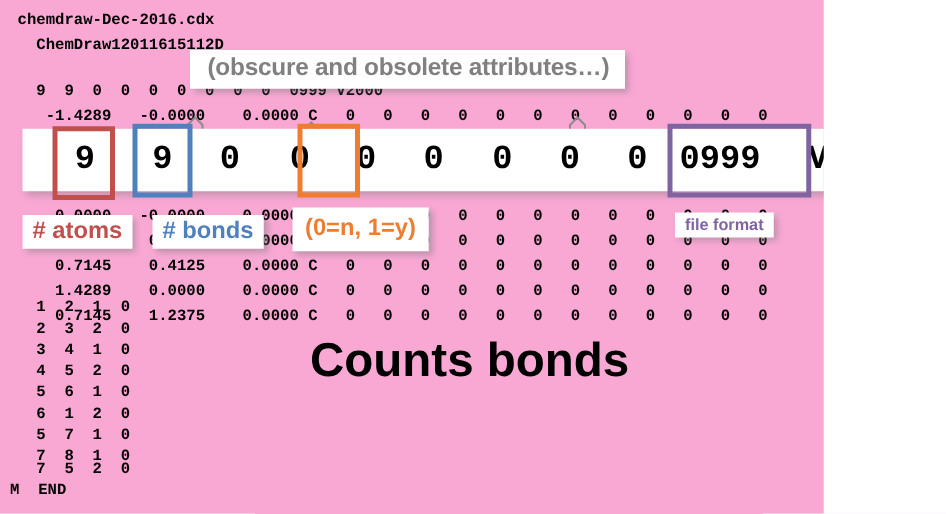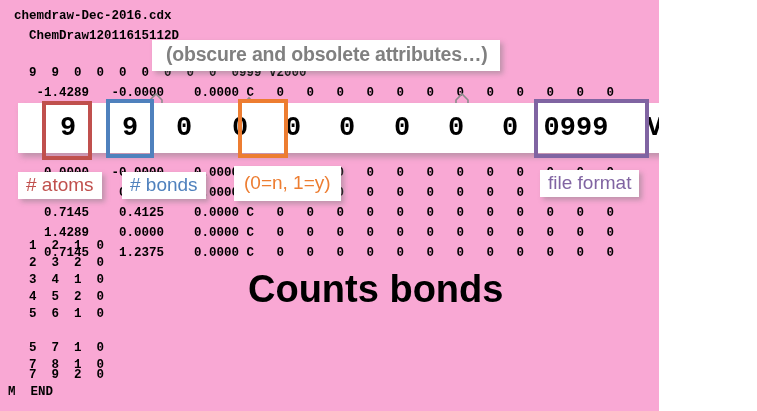--- a/index.html
+++ b/index.html
@@ -97,29 +97,29 @@
   .hl-box {
     position: absolute;
     box-sizing: border-box;
     background: transparent;
   }
 
   
   .ann-label {
     position: absolute;
     background: #ffffff;
-    font-weight: normal;
+    font-weight: bold;
     white-space: nowrap;
     box-shadow: 3px 3px 5px rgba(120,120,120,0.45);
     padding: 2px 8px 3px 8px;
   }
   .ann-atoms  { font-size: 19px; }
   .ann-bonds  { font-size: 19px; }
   .ann-chiral { font-size: 19px; line-height: 25px; }
-  .ann-format { font-size: 19px; }
+  .ann-format { font-size: 13px; }
 
   
   .counts-title {
     position: absolute;
     left: 248px;
     top: 268px;
     font-size: 38px;
     font-weight: bold;
     color: #000000;
     letter-spacing: 0px;
@@ -143,23 +143,24 @@
     <div class="raw-line" style="top:183px;left:14px;">   -0.7145    0.4125    0.0000 C   0   0   0   0   0   0   0   0   0   0   0   0</div>
     <div class="raw-line" style="top:203px;left:14px;">    0.7145    0.4125    0.0000 C   0   0   0   0   0   0   0   0   0   0   0   0</div>
     <div class="raw-line" style="top:223px;left:14px;">    1.4289    0.0000    0.0000 C   0   0   0   0   0   0   0   0   0   0   0   0</div>
     <div class="raw-line" style="top:243px;left:14px;">    0.7145    1.2375    0.0000 C   0   0   0   0   0   0   0   0   0   0   0   0</div>
 
     <div class="raw-line" style="top:236px;left:14px;">  1  2  1  0</div>
     <div class="raw-line" style="top:253px;left:14px;">  2  3  2  0</div>
     <div class="raw-line" style="top:270px;left:14px;">  3  4  1  0</div>
     <div class="raw-line" style="top:287px;left:14px;">  4  5  2  0</div>
     <div class="raw-line" style="top:304px;left:14px;">  5  6  1  0</div>
+    <div class="raw-line" style="top:321px;left:14px;">  6  1  2  0</div>
     <div class="raw-line" style="top:338px;left:14px;">  5  7  1  0</div>
     <div class="raw-line" style="top:355px;left:14px;">  7  8  1  0</div>
-    <div class="raw-line" style="top:365px;left:14px;">  7  9  2  0</div>
+    <div class="raw-line" style="top:365px;left:14px;">  7  5  2  0</div>
     <div class="raw-line" style="top:382px;left:8px;">M  END</div>
   </div>
 
   <svg class="braces" width="757" height="411" viewBox="0 0 757 411">
     <g stroke="#8C8C8C" stroke-width="1.6" fill="none" stroke-linecap="round">
 
       <path d="M150,118 L150,100 L156,94 L162,100 L162,118"></path>
 
       <path d="M243,122 L243,104 L249,98 L255,104 L255,122"></path>
 

